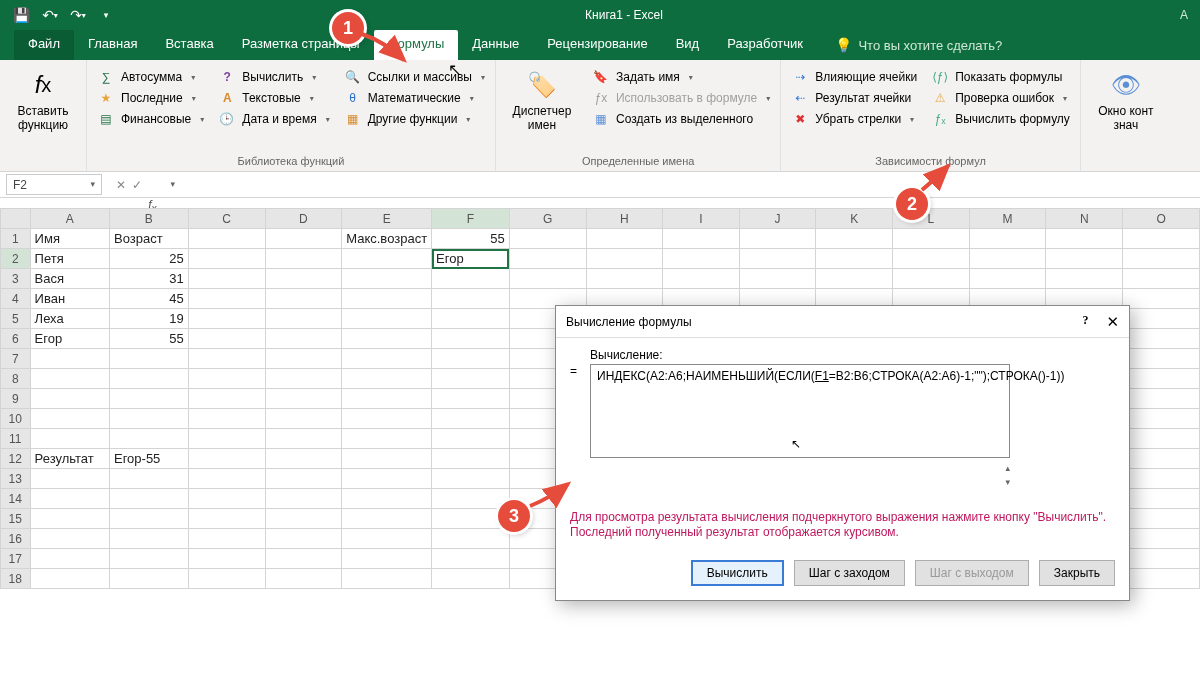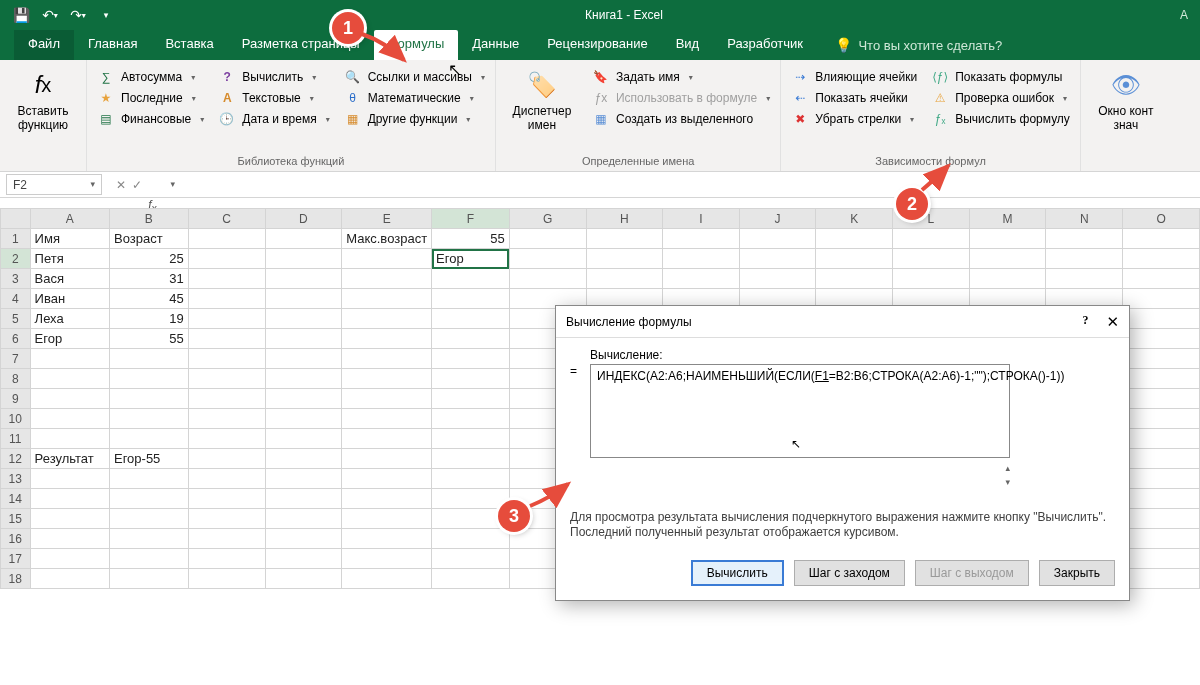--- a/index.html
+++ b/index.html
@@ -38,21 +38,21 @@
   .corner { background:#e6e6e6; width:30px;}
   .num { text-align:right; }
   .sel { outline:2px solid #217346; outline-offset:-2px; position:relative;}
   .colh.hl, .rowh.hl { background:#d3e4d6; }
   .dialog { position:absolute; left:555px; top:305px; width:575px; background:#fff; border:1px solid #888; box-shadow:4px 4px 18px rgba(0,0,0,0.3); font-size:12px; }
   .dlg-title { background:#fff; border-bottom:1px solid #ddd; height:32px; display:flex; align-items:center; justify-content:space-between; padding:0 10px;}
   .dlg-body { padding: 10px 14px; }
   .dlg-row { display:flex; gap:10px;}
   .dlg-left { width:170px; }
   .evalbox { border:1px solid #888; height:94px; padding:4px 6px; font-size:12px; width:420px; margin-top:2px; position:relative; background:#fff;}
-  .dlg-hint { margin-top:22px; color:#404040; line-height:15px;}
+  .dlg-hint { margin-top:22px; color:#be185d; line-height:15px;}
   .dlg-btns { display:flex; gap:10px; justify-content:flex-end; padding:10px 14px 14px;}
   .btn { border:1px solid #adadad; background:#e1e1e1; padding:4px 14px; font-size:12px;}
   .btn.primary { border:2px solid #3a7bd5; background:#e5f1fb;}
   .btn.dis { color:#9a9a9a;}
   .callout { position:absolute; width:32px; height:32px; background:#e64c3c; border-radius:50%; color:#fff; font-weight:bold; font-size:18px; display:flex; align-items:center; justify-content:center; box-shadow:0 0 0 3px #fff, 2px 2px 6px rgba(0,0,0,.3);}
   .arrow { position:absolute; }
   .und { text-decoration: underline; }
   .carets { font-size:9px; color:#666; line-height:7px;}
   .qmark { font-family: Georgia, serif; font-weight:bold;}
   .xclose { font-family: Arial; font-size:15px;}
@@ -188,21 +188,21 @@
 
   <div class="group">
     <div class="cmds">
       <div class="col">
         <div class="cmd">
             <span class="cico" style="color:#3a7bd5;">⇢</span>
             <span>Влияющие ячейки</span>
           </div>
         <div class="cmd">
             <span class="cico" style="color:#3a7bd5;">⇠</span>
-            <span>Показать ячейки</span>
+            <span>Результат ячейки</span>
           </div>
         <div class="cmd">
             <span class="cico" style="color:#d33;">✖</span>
             <span>Убрать стрелки</span>
             <span class="drop">▾</span>
           </div>
       </div>
       <div class="col">
         <div class="cmd">
             <span class="cico" style="color:#4a8;">⟨ƒ⟩</span>

